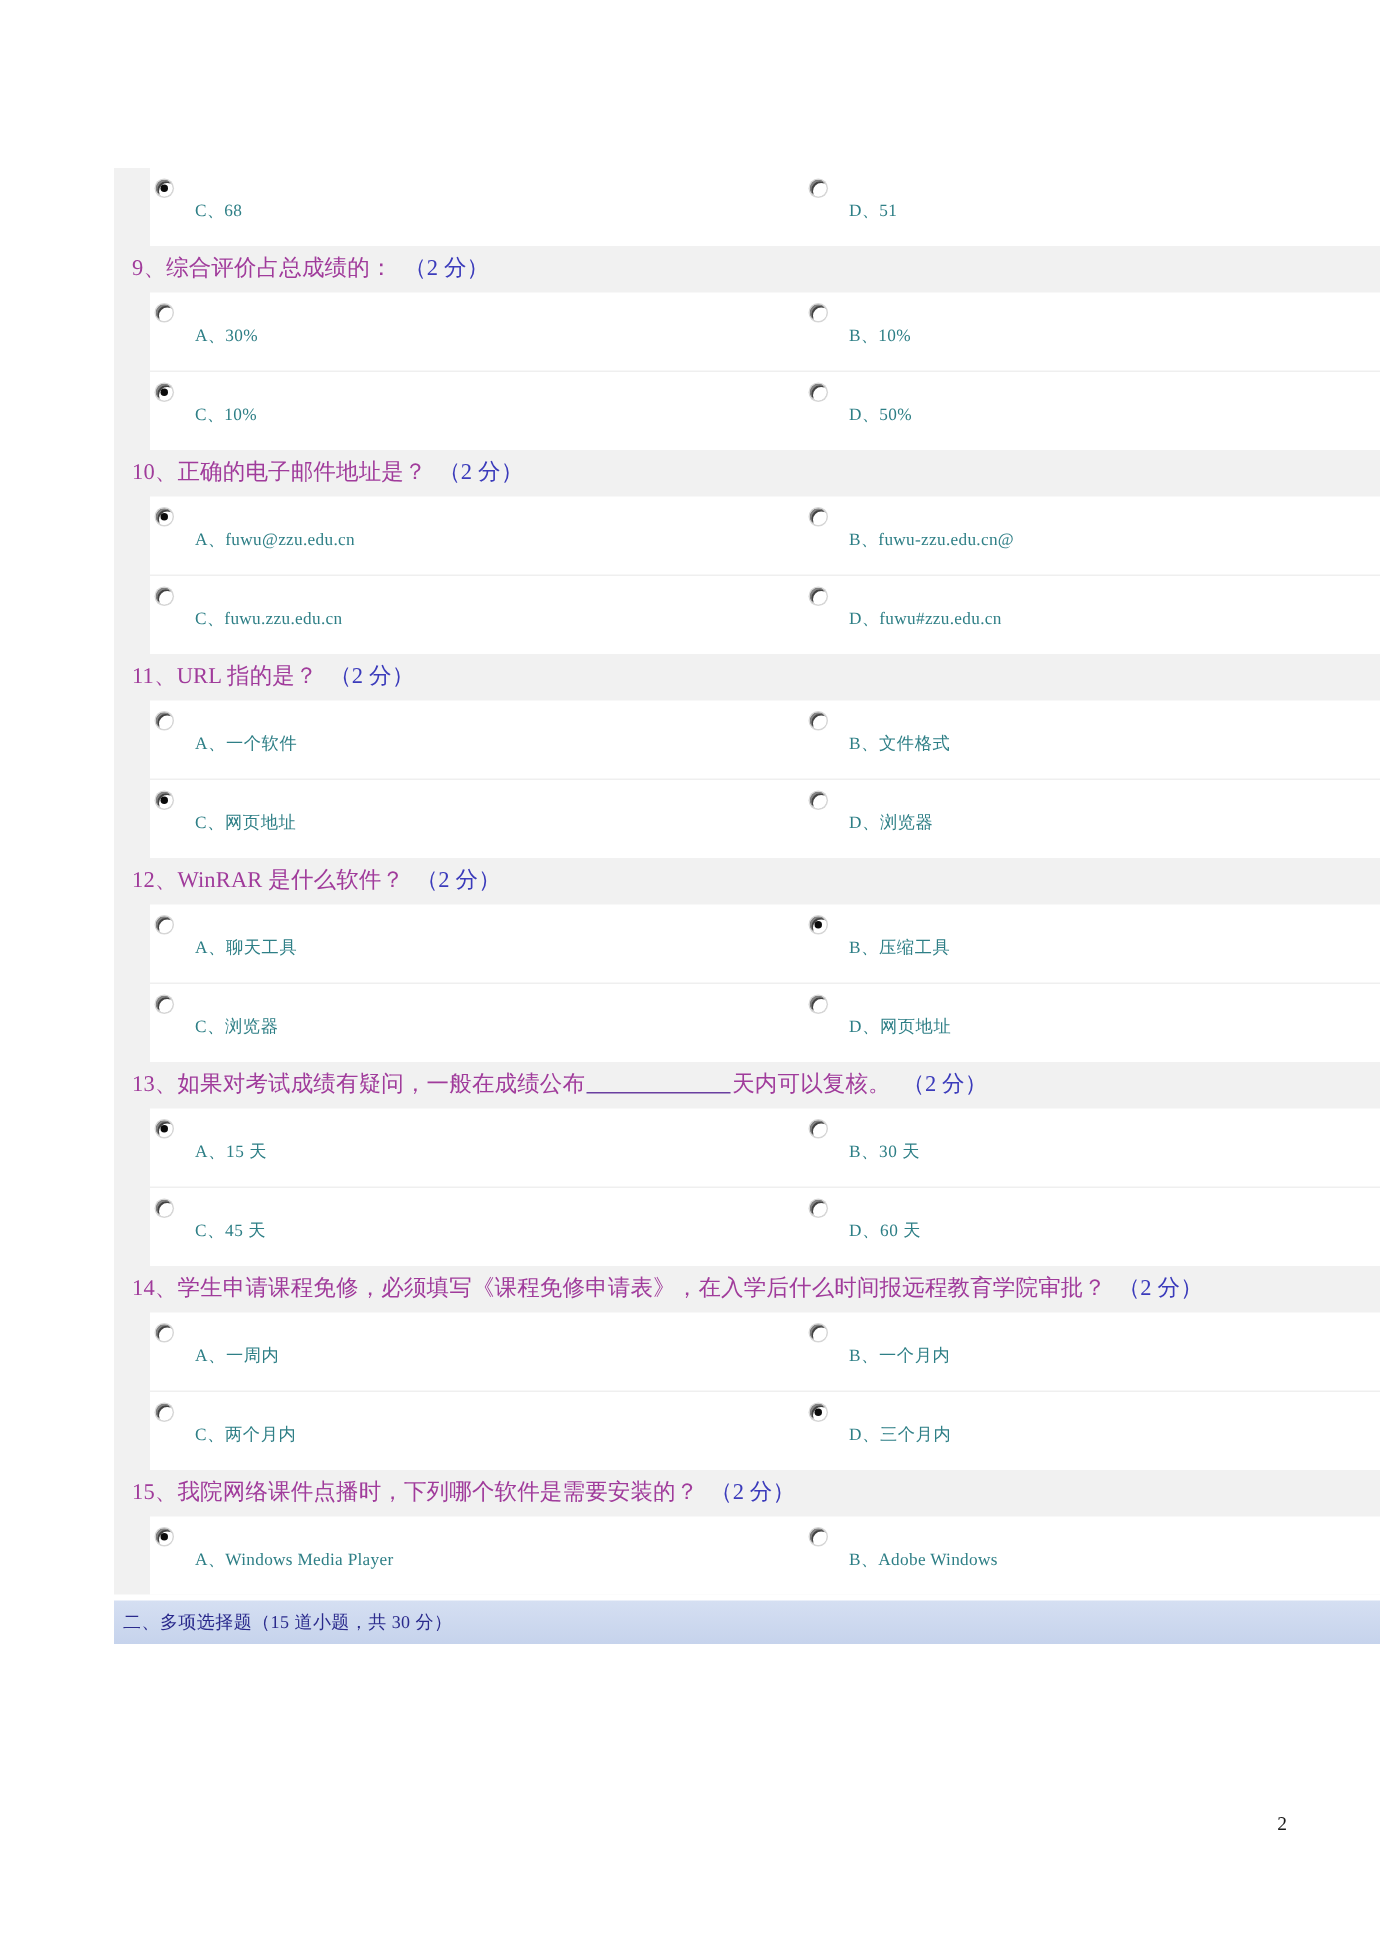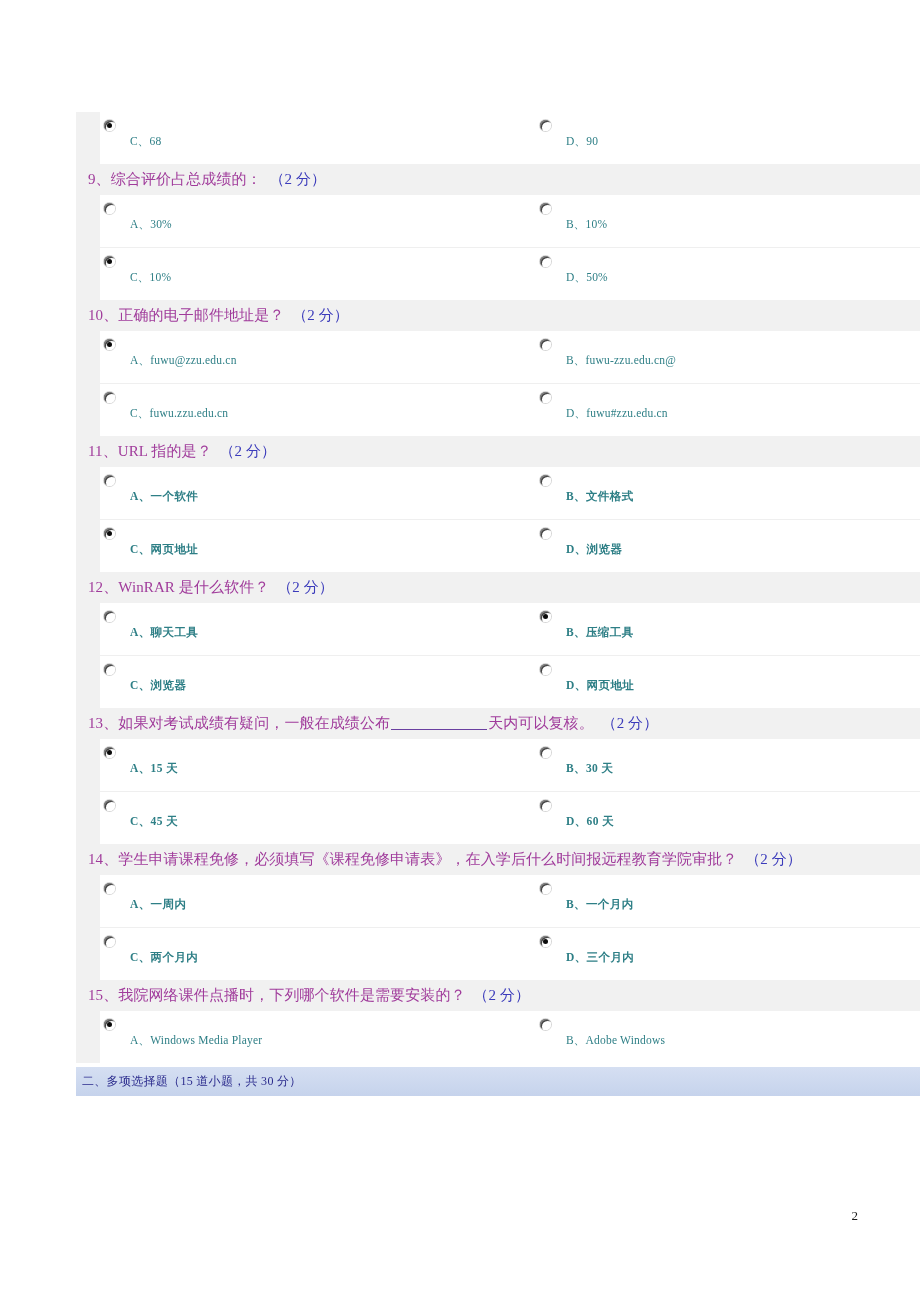--- a/index.html
+++ b/index.html
@@ -105,21 +105,21 @@
   .optlabel {
     position: absolute;
     left: 30px;
     top: 22px;
     font-size: 11.5px;
     line-height: 14px;
     color: #2e7f86;
     white-space: nowrap;
     letter-spacing: 0.2px;
   }
-  .optcell.cjk .optlabel { letter-spacing: 0.4px; font-weight: bold; }
+  .optcell.cjk .optlabel { letter-spacing: 0.4px; }
 
   
   .partial .opts { margin-top: 0; }
 
   
   .section-bar {
     margin-top: 4px;
     background: #ccd8ef;
     background: linear-gradient(to bottom, #d5dff2 0%, #c6d3ec 100%);
     padding: 6px 0 6px 6px;
@@ -147,21 +147,21 @@
 
     <div class="qblock partial">
       <div class="opts">
         <div class="optrow">
           <div class="optcell">
             <span class="radio checked"></span>
             <span class="optlabel">C、68</span>
           </div>
           <div class="optcell">
             <span class="radio"></span>
-            <span class="optlabel">D、90</span>
+            <span class="optlabel">D、51</span>
           </div>
         </div>
       </div>
     </div>
 
     <div id="questions-host">
         <div class="qblock">
           <div class="qtext"><span class="qnum">9、</span><span class="qbody">综合评价占总成绩的：</span>&nbsp;&nbsp;<span class="score">（2 分）</span></div>
           <div class="opts">
             <div class="optrow">

